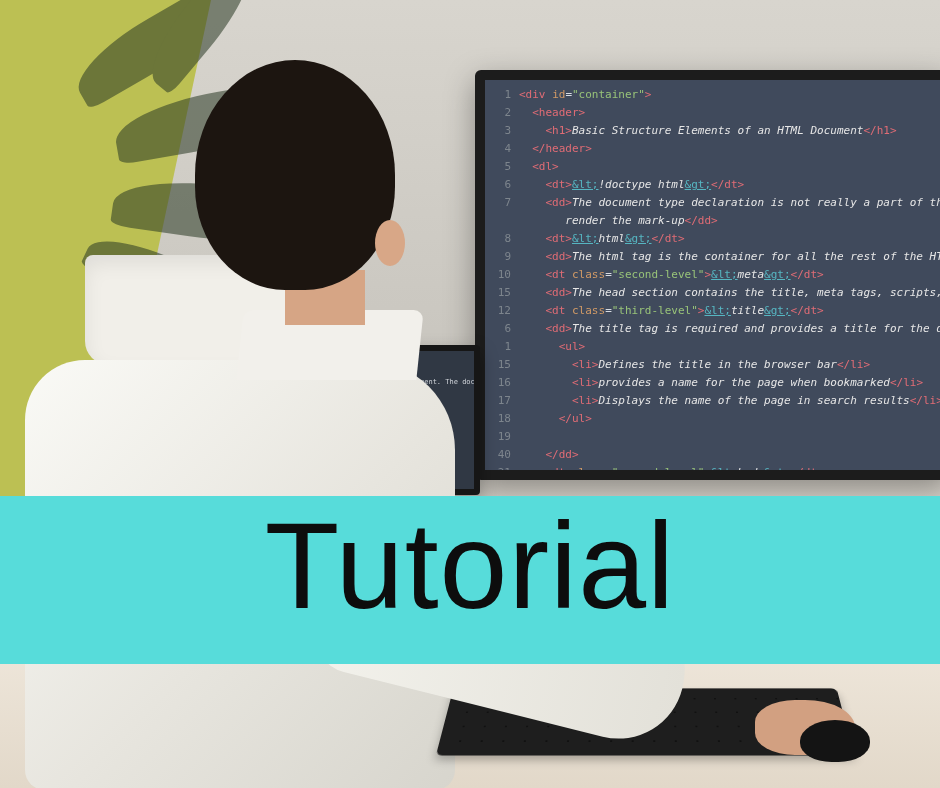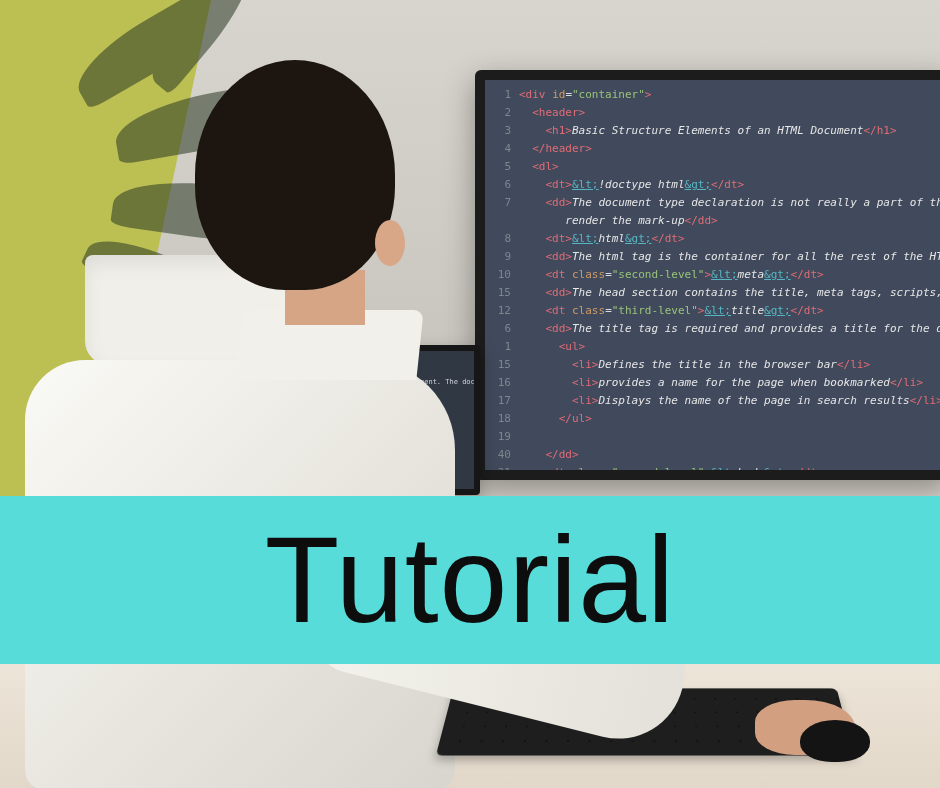--- a/index.html
+++ b/index.html
@@ -187,21 +187,21 @@
     background: linear-gradient(180deg,#eee6da,#e2d8c9);
   }
   .banner {
     position: absolute;
     left: 0;
     top: 496px;
     width: 100%;
     height: 168px;
     background: #57dcda;
     display: flex;
-    align-items: center;
+    align-items: flex-start;
     justify-content: center;
   }
   .banner-title {
     font-family: "Century Gothic","Futura","Arial",sans-serif;
     font-weight: 500;
     font-size: 122px;
     color: #0d0d0d;
     letter-spacing: 1px;
   }
 </style>

